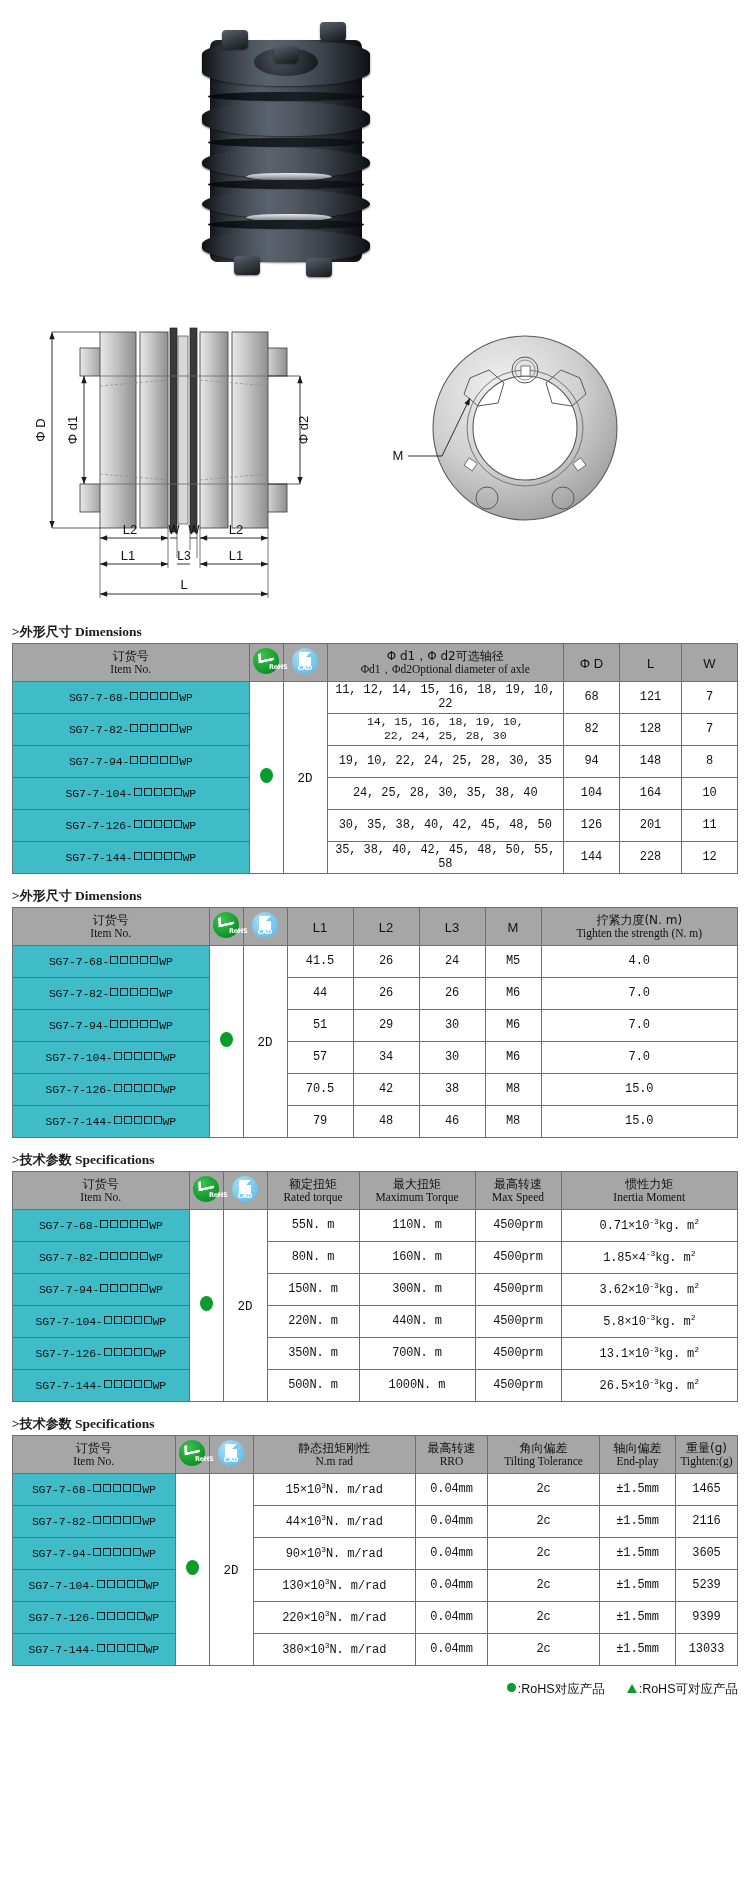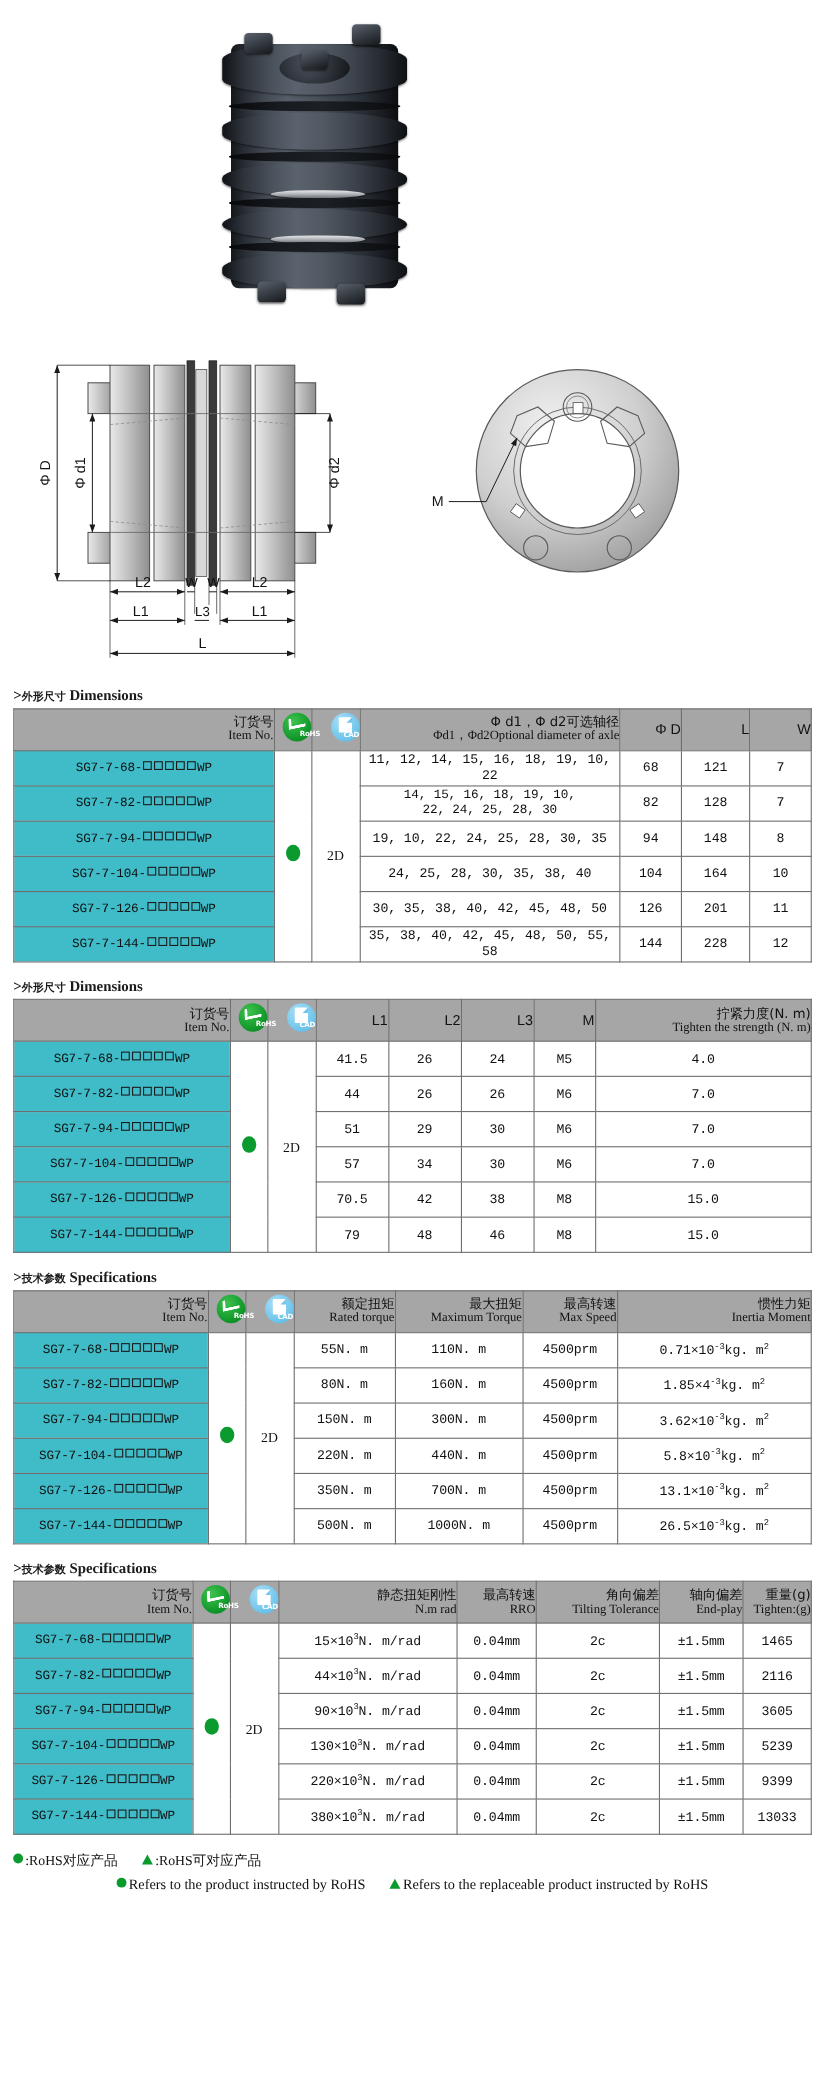--- a/index.html
+++ b/index.html
@@ -90,22 +90,22 @@
 
   
   .sec-head {
     margin: 14px 0 3px 12px;
     font-size: 13.5px;
     font-weight: bold;
     line-height: 1.15;
     letter-spacing: 0;
   }
   .sec-head .cn {
-    font-family: Liberation Mono, monospace;
-    font-size: 10px;
+    font-family: Liberation Sans, sans-serif;
+    font-size: 13px;
     font-weight: bold;
   }
   .sec-head .en {
     font-family: "Liberation Serif", serif;
     font-size: 13.5px;
     font-weight: bold;
   }
 
   
   table.spec {
@@ -118,21 +118,20 @@
     border: 1px solid #6f6f6f;
     text-align: center;
     vertical-align: middle;
     padding: 0;
   }
   table.spec thead th {
     background: #a6a6a6;
     height: 38px;
     font-weight: normal;
     line-height: 1.08;
-    text-align: right;
   }
   .th-cn {
     display: block;
     font-family: "DejaVu Sans", sans-serif;
     font-size: 12px;
     color: #111;
   }
   .th-en {
     display: block;
     font-family: "Liberation Serif", serif;
@@ -181,21 +180,21 @@
     background: #fff;
   }
   .rohs-dot {
     display: inline-block;
     width: 13px;
     height: 15px;
     border-radius: 50%;
     background: #0a9a2e;
   }
   .cad-2d {
-    font-family: Liberation Serif, serif;
+    font-family: Liberation Mono, monospace;
     font-size: 12.5px;
     color: #111;
   }
 
   
   .badge-rohs {
     display: inline-block;
     width: 26px; height: 26px;
     border-radius: 50%;
     background: radial-gradient(circle at 36% 30%, #3fc24f 0%, #139b2c 60%, #0a7d22 100%);
@@ -244,21 +243,22 @@
 
   sup { font-size: 8px; vertical-align: super; }
 
   
   .footer {
     margin: 14px 12px 0 12px;
     position: relative;
     height: 56px;
   }
   .foot-cn {
-    font-family: Liberation Serif, serif;
+    text-align: right;
+    font-family: Liberation Sans, sans-serif;
     font-size: 12.5px;
     color: #111;
     line-height: 1.5;
     white-space: nowrap;
   }
   .foot-en {
     text-align: center;
     font-family: "Liberation Serif", serif;
     font-size: 13px;
     color: #111;
@@ -784,16 +784,13 @@
           <td class="val">13033</td>
         </tr>
       </tbody>
     </table>
   </div>
 
 <div class="footer">
   <div class="foot-cn">
     <span class="gdot"></span><span>:RoHS对应产品</span><span class="sep"></span><span class="gtri"></span><span>:RoHS可对应产品</span>
   </div>
-  <div class="foot-en">
-    <span class="gdot"></span><span>Refers to the product instructed by RoHS</span><span class="sep"></span><span class="gtri"></span><span>Refers to the replaceable product instructed by RoHS</span>
-  </div>
 </div>
 
 </body></html>

